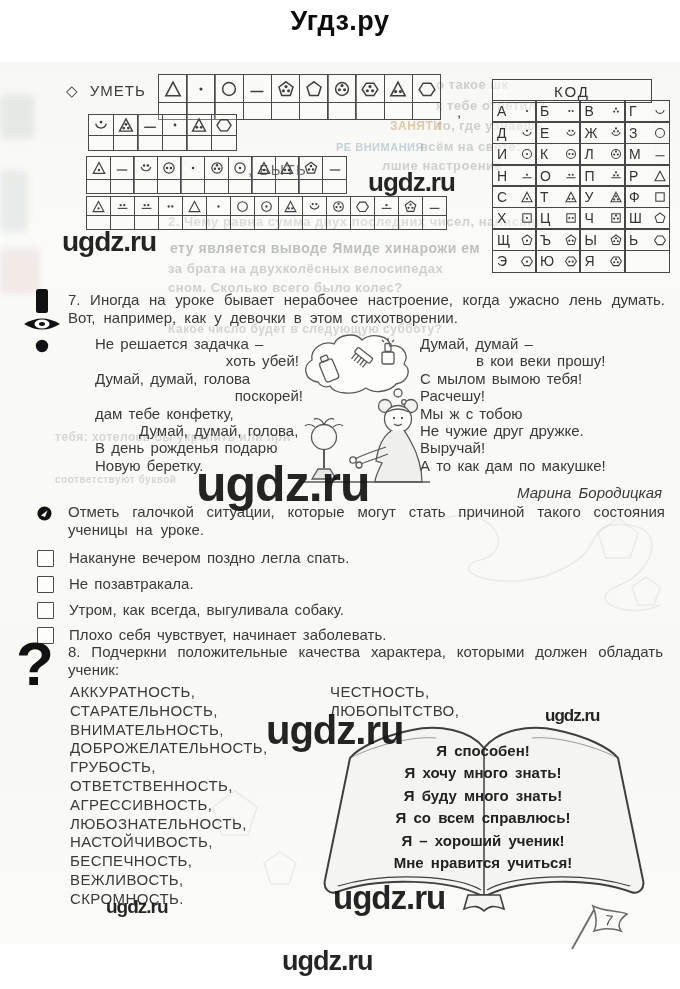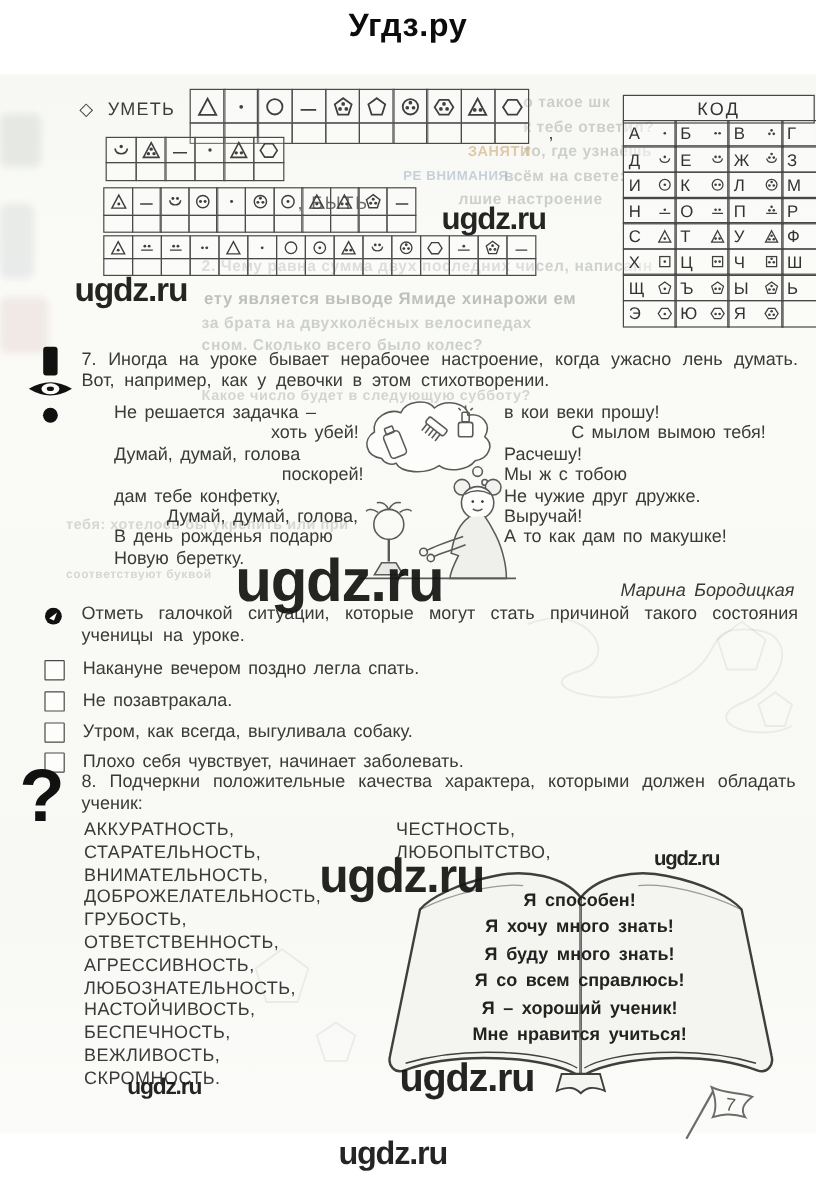--- a/index.html
+++ b/index.html
@@ -24,21 +24,21 @@
   .prow{display:flex;}
   .prow + .prow{margin-top:-1.4px;}
   .pcell{box-sizing:border-box;border:1.4px solid #4a4a4a;display:flex;
          align-items:center;justify-content:center;background:rgba(255,255,255,.25);}
   .pcell + .pcell{margin-left:-1.4px;}
   .g1 .pcell{width:29.6px;height:29px;} .g1 .ans .pcell{height:18px;}
   .g2 .pcell{width:26px;height:22px;}  .g2 .ans .pcell{height:16px;}
   .g3 .pcell{width:25px;height:24px;}  .g3 .ans .pcell{height:15px;}
   .g4 .pcell{width:25.4px;height:20px;}.g4 .ans .pcell{height:15px;}
   
-  #code-table{position:absolute;left:519px;top:79px;width:160px;background:rgba(252,252,250,.55);}
+  #code-table{position:absolute;left:492px;top:79px;width:160px;background:rgba(252,252,250,.55);}
   #code-title{box-sizing:border-box;border:1.6px solid #474747;height:24px;display:flex;
               align-items:center;justify-content:center;font-size:15px;letter-spacing:2px;color:#333;}
   #code-grid{display:grid;grid-template-columns:repeat(4,44.5px);margin-top:-1.6px;}
   .ccell{box-sizing:border-box;border:1.6px solid #474747;height:23px;margin-top:-1.6px;
          margin-left:-1.6px;display:flex;align-items:center;padding:0 2px 0 4px;}
   .ccell:nth-child(4n+1){margin-left:0;}
   .ccell .ltr{font-size:14px;color:#333;}
   .ccell svg{margin-left:auto;}
   
   .para{font-size:15px;line-height:17.5px;text-align:justify;word-spacing:4px;color:#3a3a3a;}
@@ -690,20 +690,21 @@
       <div class="pl">Не решается задачка –</div>
       <div class="pl">хоть убей!</div>
       <div class="pl">Думай, думай, голова</div>
       <div class="pl">поскорей!</div>
       <div class="pl">дам тебе конфетку,</div>
       <div class="pl">Думай, думай, голова,</div>
       <div class="pl">В день рожденья подарю</div>
       <div class="pl">Новую беретку.</div>
     </div>
   <div id="poem-right" class="abs poem" style="left:420px;top:335px;">
+      <div class="pl">Думай, думай –</div>
       <div class="pl">в кои веки прошу!</div>
       <div class="pl">С мылом вымою тебя!</div>
       <div class="pl">Расчешу!</div>
       <div class="pl">Мы ж с тобою</div>
       <div class="pl">Не чужие друг дружке.</div>
       <div class="pl">Выручай!</div>
       <div class="pl">А то как дам по макушке!</div>
     </div>
   <div class="abs author" style="left:420px;top:484px;width:242px;">Марина Бородицкая</div>
 

